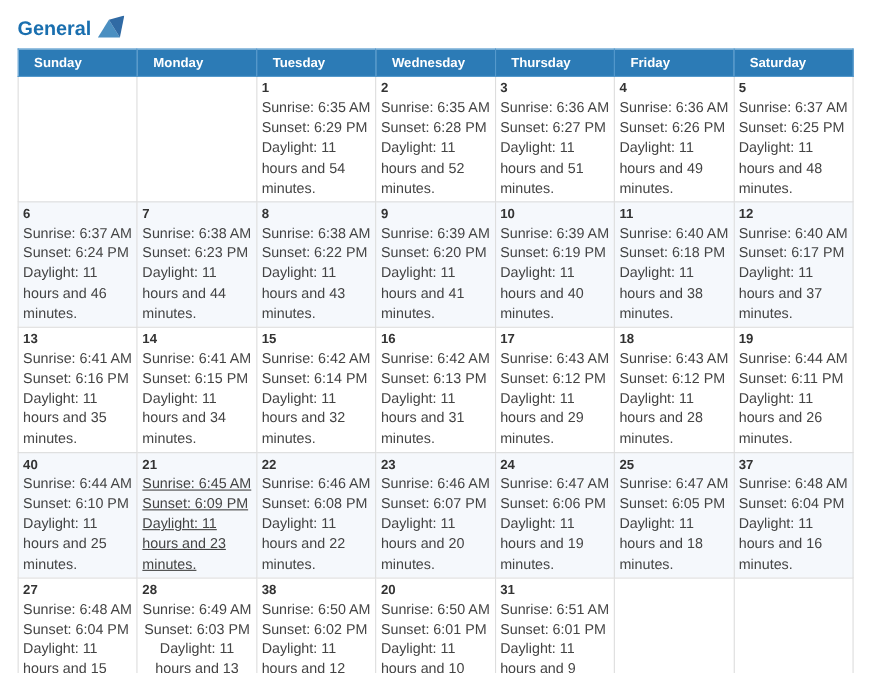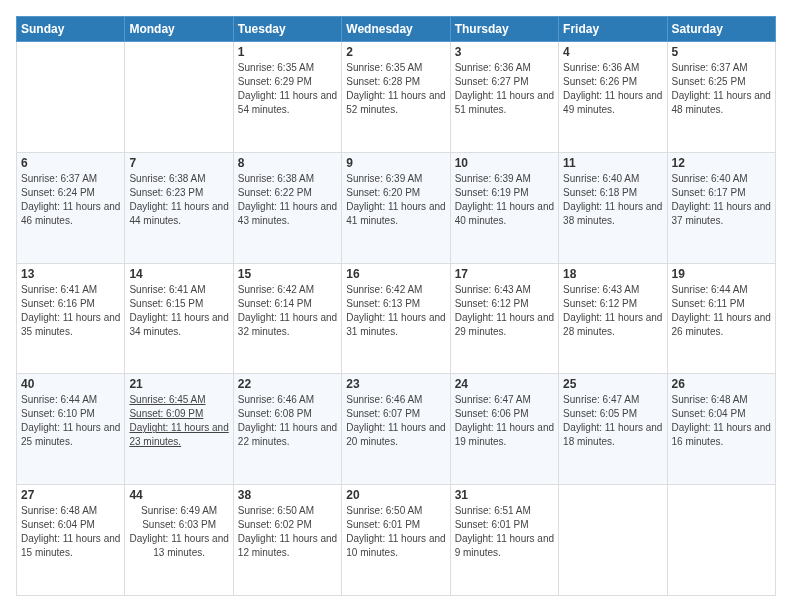--- a/index.html
+++ b/index.html
@@ -60,21 +60,21 @@
       border: 1px solid #ccc;
       border-collapse: collapse;
       width: 100%;
       table-layout: fixed;
     }
     .calendar th {
       background-color: #2c7bb6;
       color: #fff;
       font-size: 12px;
       font-weight: bold;
-      padding: 5px 4px;
+      padding: 5px 14px;
       text-align: left;
       border: 1px solid #5599cc;
     }
     .calendar td {
       vertical-align: top;
       border: 1px solid #ddd;
       padding: 3px 4px;
       font-size: 9.5px;
       color: #333;
       height: 80px;
@@ -87,31 +87,51 @@
     }
     .day-number {
       font-size: 12px;
       font-weight: bold;
       color: #333;
       display: block;
       margin-bottom: 2px;
     }
     .day-info {
       color: #444;
-      font-size: 10px;
+      font-size: 13px;
       line-height: 1.4;
     }
     .empty-cell {
       background-color: #fff !important;
     }
   </style>
 </head>
 <body>
 
 <div class="page">
+  <div class="header">
+    <div class="logo">
+      <div>
+        <div style="display:flex;align-items:center;">
+          <span class="logo-text">
+            <span>General</span>
+          </span>
+          <svg class="logo-icon" viewBox="0 0 28 24" xmlns="http://www.w3.org/2000/svg">
+            <polygon points="4,20 14,4 24,20" fill="#2c7bb6" opacity="0.85"></polygon>
+            <polygon points="14,4 28,0 24,20" fill="#1a5a9a" opacity="0.9"></polygon>
+          </svg>
+        </div>
+        <div style="font-size:18px;font-weight:bold;color:#2c7bb6;margin-top:-4px;"></div>
+      </div>
+    </div>
+    <div class="title-block">
+      <div class="month-title"></div>
+      <div class="location-title"></div>
+    </div>
+  </div>
 
   <table class="calendar">
     <thead>
       <tr>
       <th>Sunday</th>
           <th>Monday</th>
           <th>Tuesday</th>
           <th>Wednesday</th>
           <th>Thursday</th>
           <th>Friday</th>
@@ -272,35 +292,35 @@
 Sunset: 6:06 PM
 Daylight: 11 hours and 19 minutes.</div>
           </td>
           <td>
             <span class="day-number">25</span>
             <div class="day-info" style="white-space: pre-line;">Sunrise: 6:47 AM
 Sunset: 6:05 PM
 Daylight: 11 hours and 18 minutes.</div>
           </td>
           <td>
-            <span class="day-number">26</span>
+            <span class="day-number">37</span>
             <div class="day-info" style="white-space: pre-line;">Sunrise: 6:48 AM
 Sunset: 6:04 PM
 Daylight: 11 hours and 16 minutes.</div>
           </td>
         </tr>
         <tr>
           <td>
             <span class="day-number">27</span>
             <div class="day-info" style="white-space: pre-line;">Sunrise: 6:48 AM
 Sunset: 6:04 PM
 Daylight: 11 hours and 15 minutes.</div>
           </td>
           <td>
-            <span class="day-number">44</span>
+            <span class="day-number">28</span>
             <div class="day-info" style="white-space: pre-line; text-align: center;">Sunrise: 6:49 AM
 Sunset: 6:03 PM
 Daylight: 11 hours and 13 minutes.</div>
           </td>
           <td>
             <span class="day-number">38</span>
             <div class="day-info" style="white-space: pre-line;">Sunrise: 6:50 AM
 Sunset: 6:02 PM
 Daylight: 11 hours and 12 minutes.</div>
           </td>

